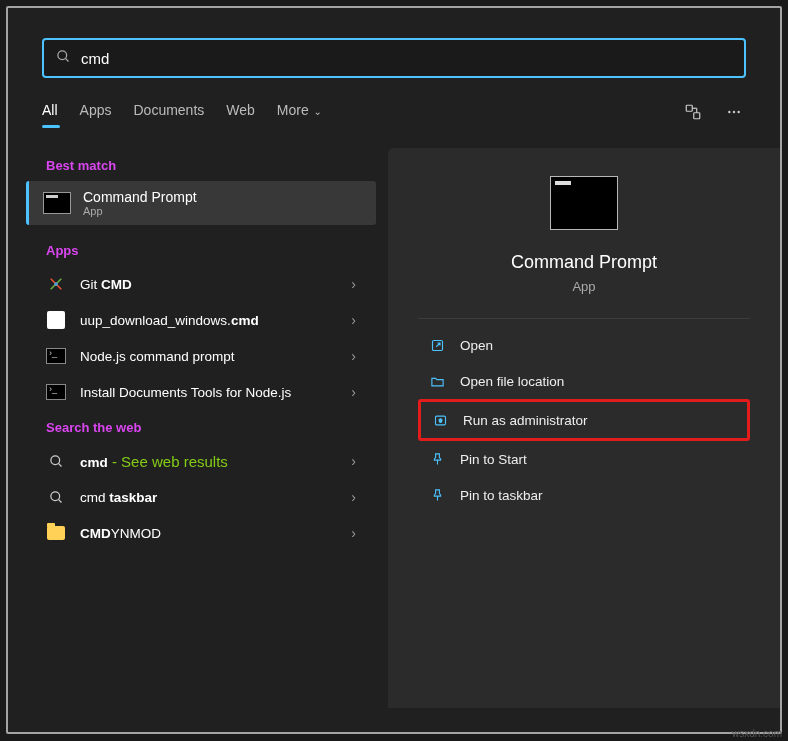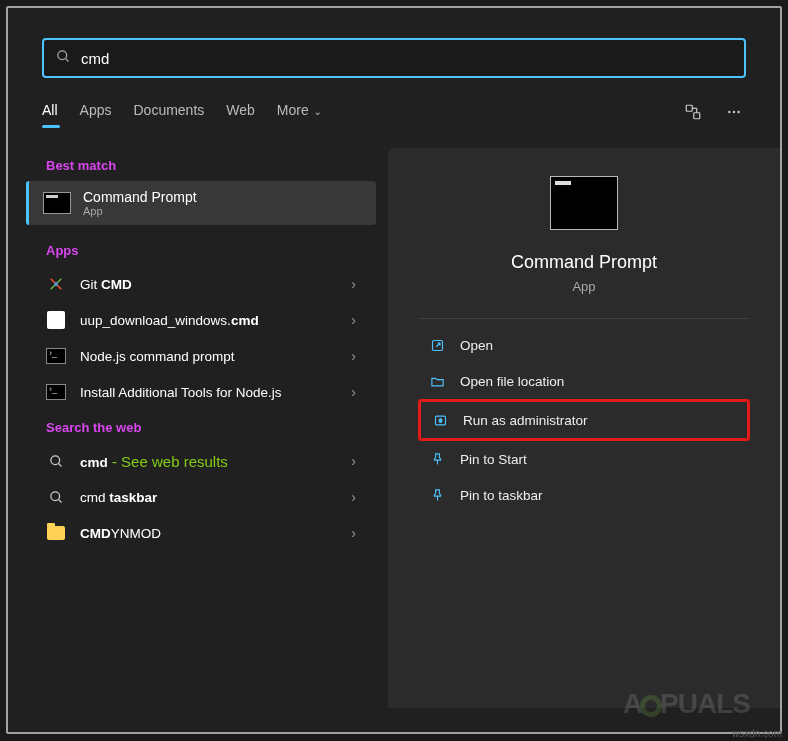--- a/index.html
+++ b/index.html
@@ -134,21 +134,21 @@
             <div class="cmd-icon2"></div>
           </div>
         <div class="li-text">Node.js command prompt</div>
         <div class="li-caret">›</div>
       </div>
 
       <div class="list-item">
         <div class="li-icon">
             <div class="cmd-icon2"></div>
           </div>
-        <div class="li-text">Install Additional Tools for Node.js</div>
+        <div class="li-text">Install Documents Tools for Node.js</div>
         <div class="li-caret">›</div>
       </div>
 
       <div class="section-hdr">Search the web</div>
 
       <div class="list-item">
         <div class="li-icon sicon-s">
           <svg width="15" height="15" viewBox="0 0 24 24" fill="none" stroke="#ccc" stroke-width="2">
               <circle cx="10" cy="10" r="7"></circle>
               <line x1="20" y1="20" x2="15" y2="15"></line>
@@ -232,15 +232,14 @@
                 <path d="M9 3 h6 v6 l2 2 v2 H7 v-2 l2-2 z M12 13 v7"></path>
               </svg>
           </span>
           <span>Pin to taskbar</span>
         </div>
 
       </div>
     </div>
   </div>
 
-  <div class="watermark">A<span class="dot"></span>PUALS</div>
 </div>
 <div class="src">wsxdn.com</div>
 
 </body></html>

